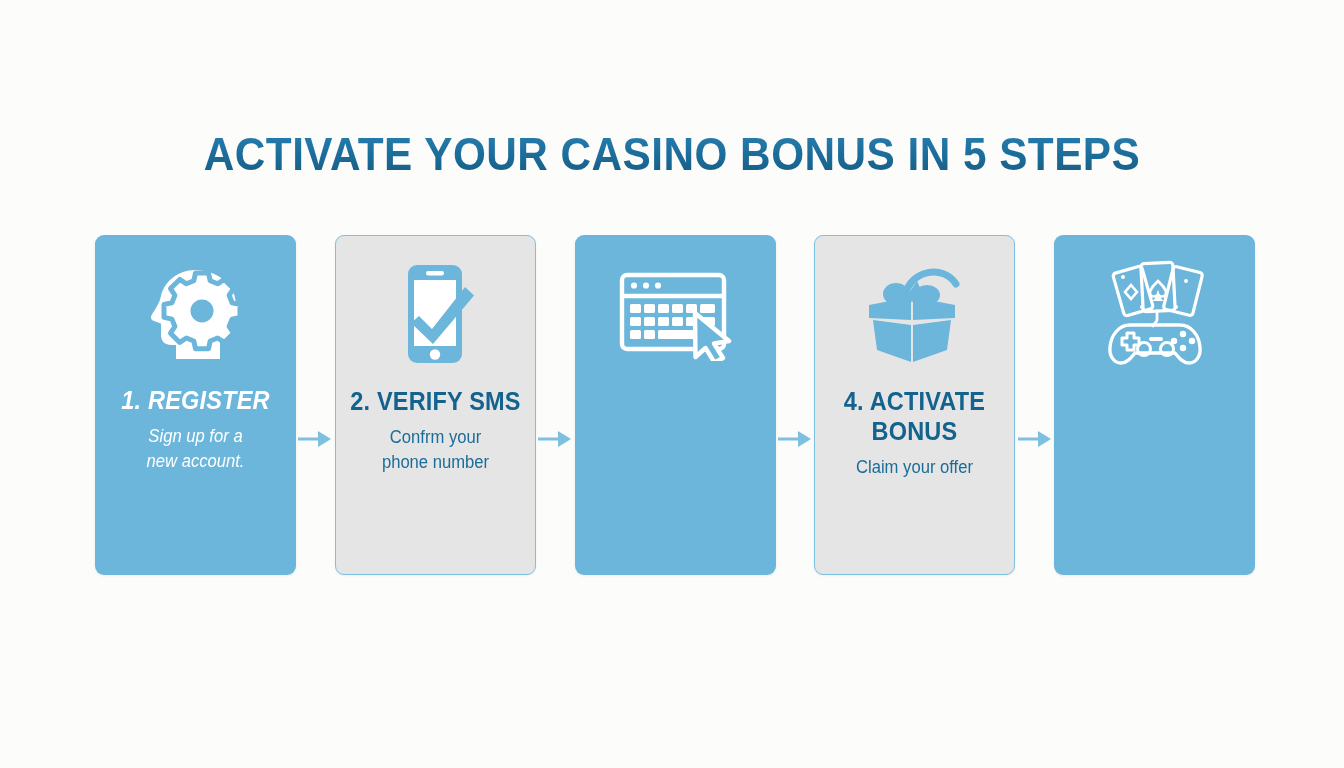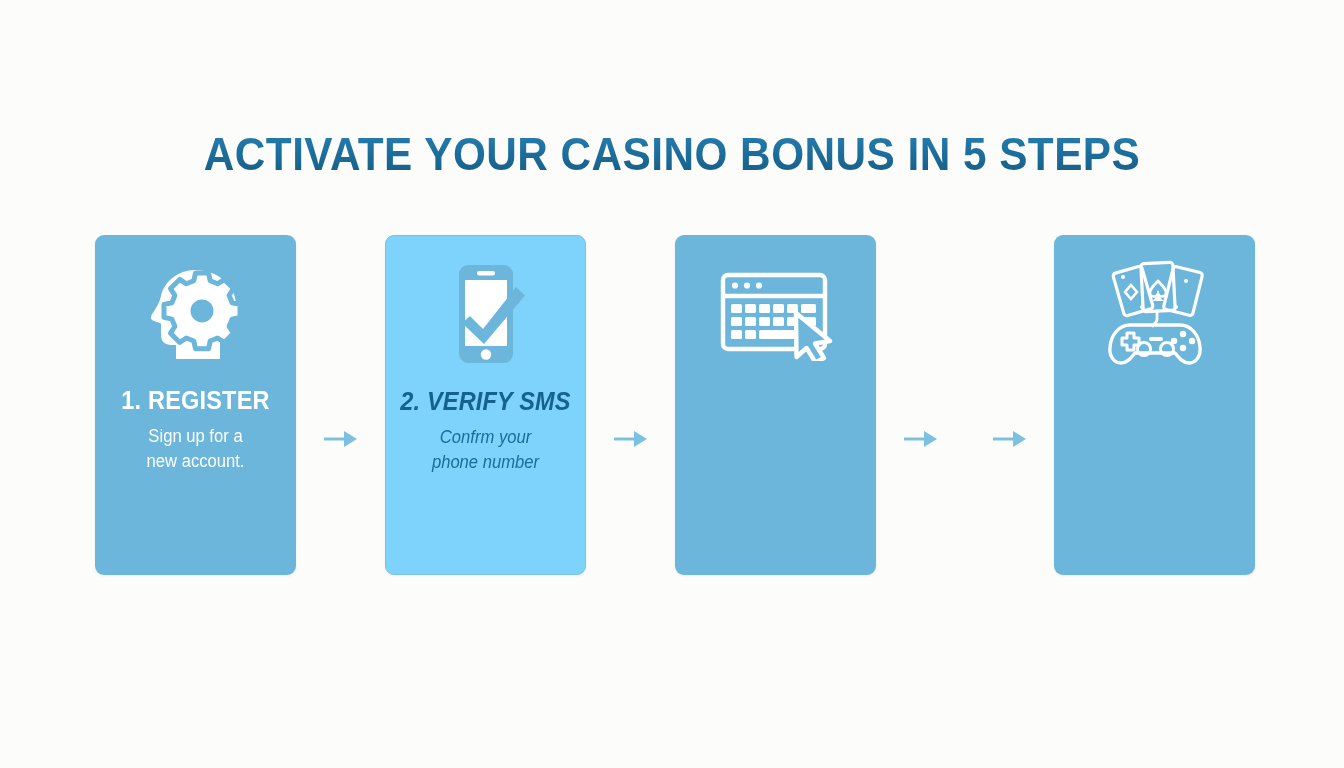--- a/index.html
+++ b/index.html
@@ -53,26 +53,26 @@
     border-radius: 9px;
     box-sizing: border-box;
     display: flex;
     flex-direction: column;
     align-items: center;
     position: relative;
   }
   .card.filled {
     background: #6cb6dc;
     box-shadow: 0 1px 3px rgba(0,0,0,0.07);
+    font-style: italic;
   }
   .card.outline {
-    background: #7dd3fc;
+    background: #e5e5e5;
     border: 1.6px solid #7cc0e2;
     box-shadow: 0 1px 3px rgba(0,0,0,0.05);
-    font-style: italic;
   }
 
   .card-icon {
     height: 150px;
     width: 100%;
     display: flex;
     align-items: center;
     justify-content: center;
     padding-top: 6px;
     box-sizing: border-box;
@@ -213,20 +213,43 @@
       </svg>
     </div>
   </div>
 
   <div class="arrow">
     <svg width="34" height="22" viewBox="0 0 34 22" aria-hidden="true">
       <path d="M0 9.4 H20 V3 L33 11 L20 19 V12.6 H0 Z" fill="#7cc0e2"></path>
     </svg>
   </div>
 
+  <div class="card outline">
+    <div class="card-icon">
+      <svg class="icon-svg" width="108" height="104" viewBox="0 0 108 104" aria-hidden="true">
+
+        <path d="M44 33 C50 8 82 2 95 22" fill="none" stroke="#6cb6dc" stroke-width="7" stroke-linecap="round"></path>
+        <path d="M56 19 L42 39 L66 41 Z" fill="#6cb6dc"></path>
+
+        <ellipse cx="35" cy="32" rx="13" ry="11" fill="#6cb6dc"></ellipse>
+        <ellipse cx="66" cy="33" rx="13" ry="10" fill="#6cb6dc"></ellipse>
+
+        <path d="M8 43 L50 35 L50 58 L8 56 Z" fill="#6cb6dc"></path>
+        <path d="M94 43 L52 35 L52 58 L94 56 Z" fill="#6cb6dc"></path>
+
+        <path d="M12 58 L50 63 L50 100 L16 88 Z" fill="#6cb6dc"></path>
+        <path d="M90 58 L52 63 L52 100 L86 88 Z" fill="#6cb6dc"></path>
+      </svg>
+    </div>
+    <div class="card-text">
+      <div class="card-heading">4. ACTIVATE
+BONUS</div>
+      <div class="card-sub">Claim your offer</div>
+    </div>
+  </div>
 
   <div class="arrow">
     <svg width="34" height="22" viewBox="0 0 34 22" aria-hidden="true">
       <path d="M0 9.4 H20 V3 L33 11 L20 19 V12.6 H0 Z" fill="#7cc0e2"></path>
     </svg>
   </div>
 
   <div class="card filled">
     <div class="card-icon">
       <svg class="icon-svg" width="118" height="112" viewBox="0 0 118 112" aria-hidden="true">

